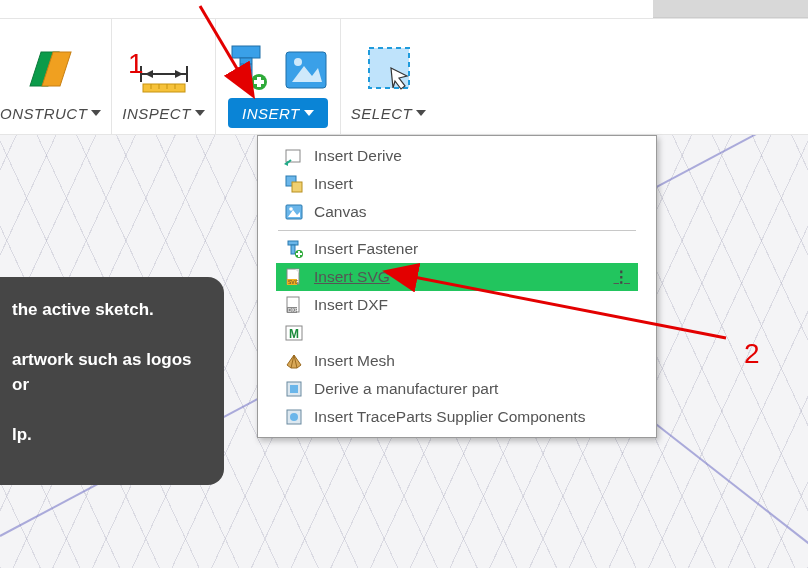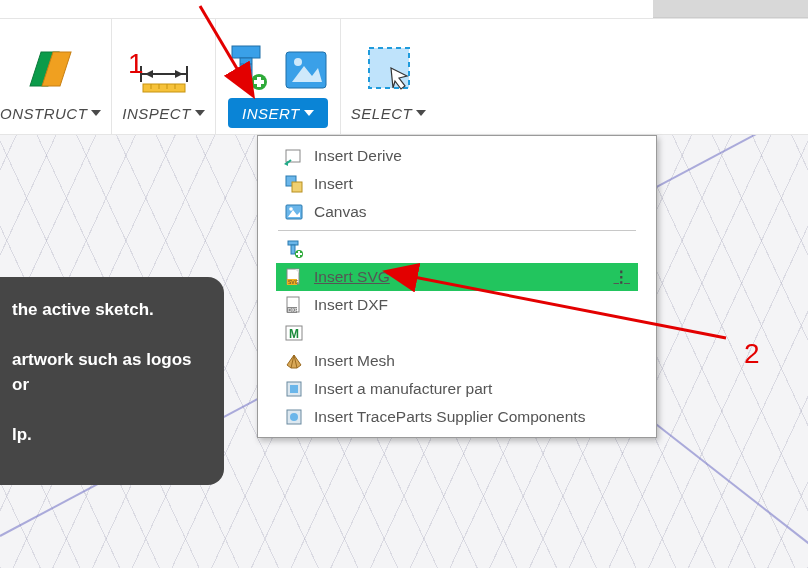--- a/index.html
+++ b/index.html
@@ -184,20 +184,21 @@
     <div class="dd-item">
       <span class="dd-icon">
         <svg width="20" height="20" viewBox="0 0 20 20">
             <rect x="4" y="2" width="10" height="4" fill="#6bb6ea" stroke="#2a7ab0"></rect>
             <rect x="7" y="6" width="4" height="9" fill="#6bb6ea" stroke="#2a7ab0"></rect>
             <circle cx="15" cy="15" r="4" fill="#2faa3a"></circle>
             <rect x="14" y="12" width="2" height="6" fill="#fff"></rect>
             <rect x="12" y="14" width="6" height="2" fill="#fff"></rect>
           </svg>
       </span>
+      <span>Insert Fastener</span>
     </div>
     <div class="dd-item highlight">
       <span class="dd-icon">
         <svg width="20" height="20" viewBox="0 0 20 20">
             <rect x="3" y="2" width="12" height="15" fill="#fff" stroke="#888"></rect>
             <polygon points="11,2 15,2 15,6" fill="#ddd"></polygon>
             <rect x="3" y="12" width="10" height="6" fill="#f0b020"></rect>
             <text x="4" y="17" font-size="5" fill="#543">SVG</text>
           </svg>
       </span>
@@ -232,21 +233,21 @@
       </span>
       <span>Insert Mesh</span>
     </div>
     <div class="dd-item">
       <span class="dd-icon">
         <svg width="20" height="20" viewBox="0 0 20 20">
             <rect x="3" y="3" width="14" height="14" fill="#dde8f0" stroke="#6a8aa0"></rect>
             <rect x="6" y="6" width="8" height="8" fill="#6bb6ea"></rect>
           </svg>
       </span>
-      <span>Insert a manufacturer part</span>
+      <span>Derive a manufacturer part</span>
     </div>
     <div class="dd-item">
       <span class="dd-icon">
         <svg width="20" height="20" viewBox="0 0 20 20">
             <rect x="3" y="3" width="14" height="14" fill="#dde8f0" stroke="#6a8aa0"></rect>
             <circle cx="10" cy="10" r="4" fill="#6bb6ea"></circle>
           </svg>
       </span>
       <span>Insert TraceParts Supplier Components</span>
     </div>

